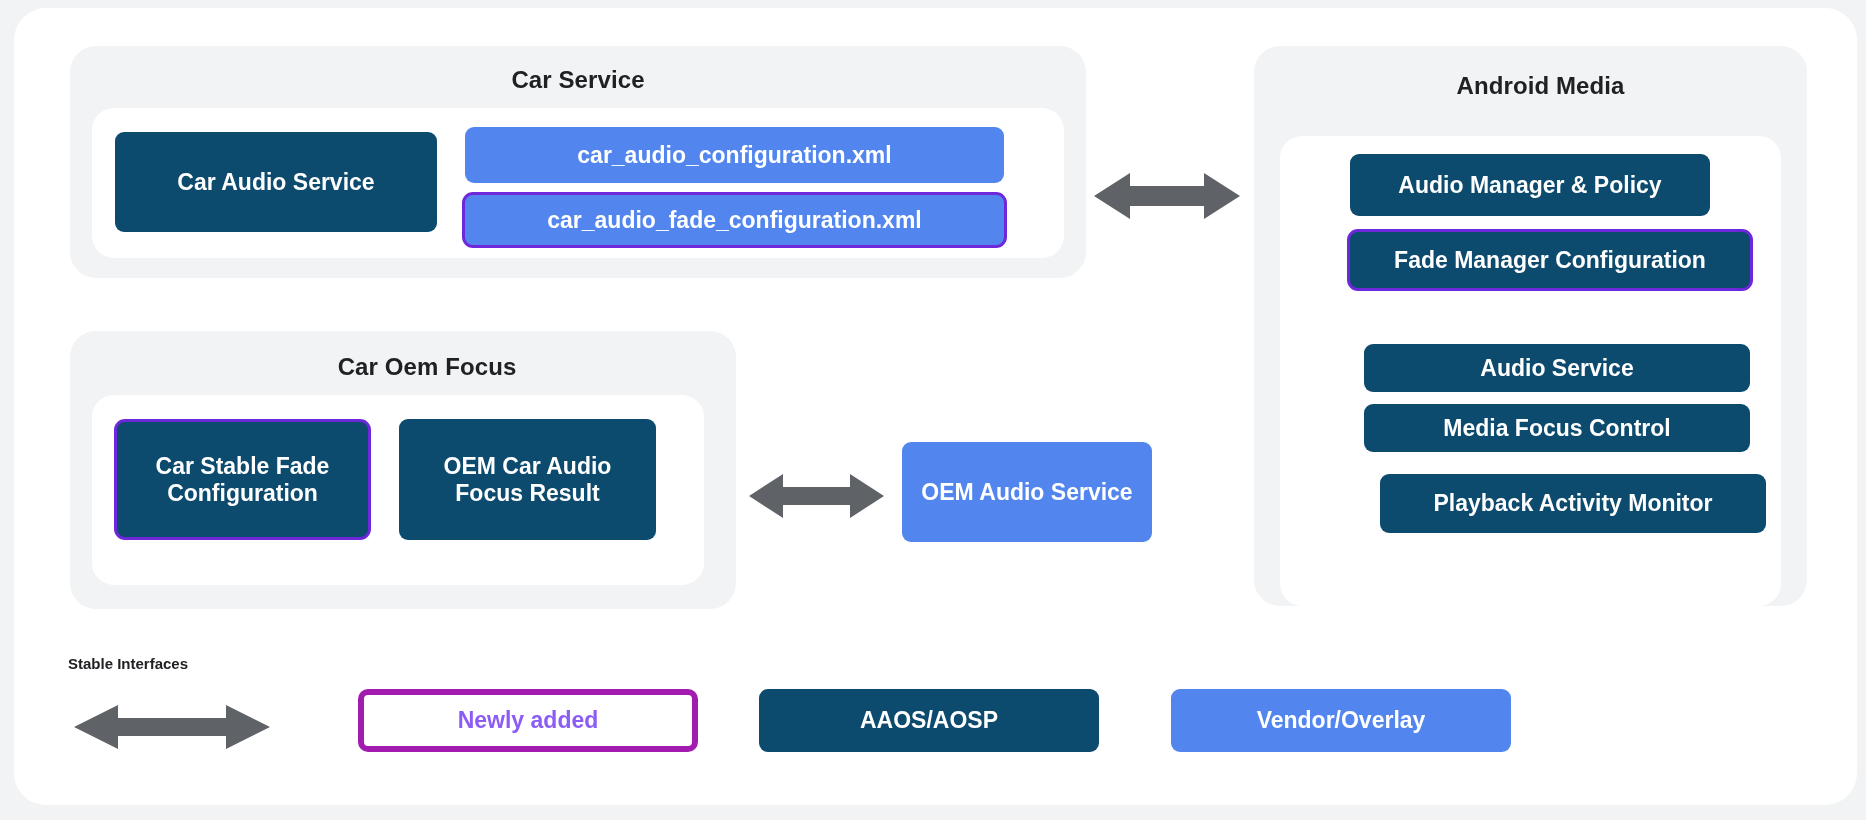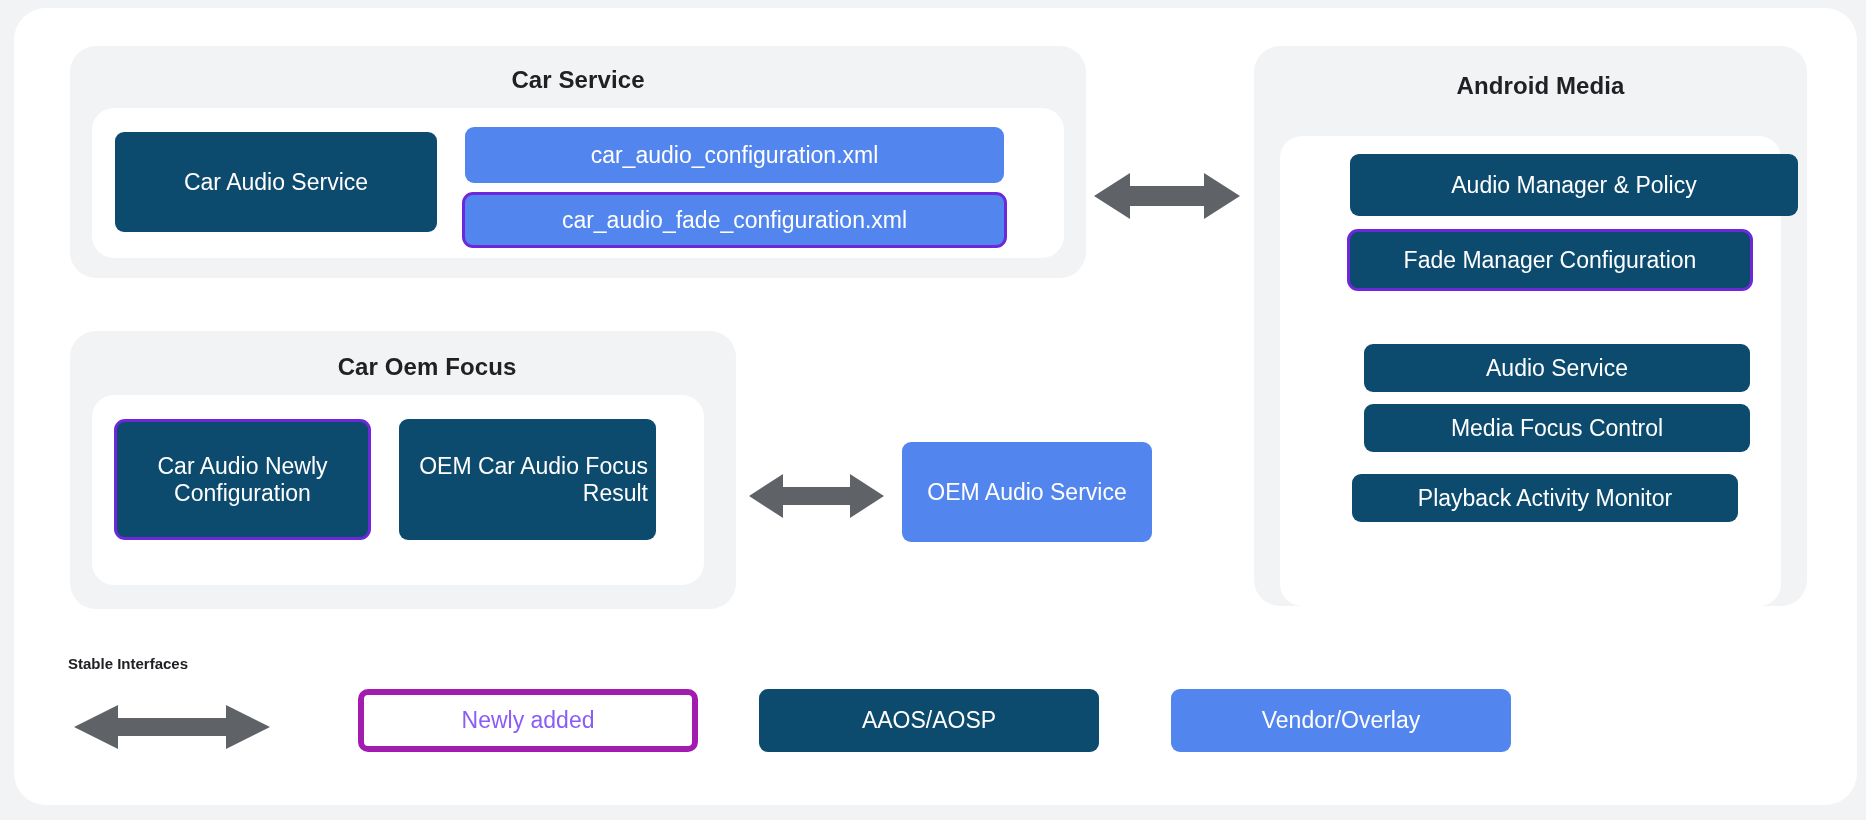--- a/index.html
+++ b/index.html
@@ -59,21 +59,21 @@
   
   .node {
     position: absolute;
     box-sizing: border-box;
     display: flex;
     align-items: center;
     justify-content: center;
     text-align: center;
     border-radius: 9px;
     font-size: 23px;
-    font-weight: normal;
+    font-weight: bold;
     color: #ffffff;
     line-height: 1.16;
     padding: 12px 8px;
   }
   .node.green  { background: #0c4a6e; }
   .node.blue   { background: #5286ee; }
   .node.outlined {
     border: 3px solid #6d28d9;
     border-radius: 11px;
   }
@@ -128,52 +128,52 @@
     <div class="arrow" style="left:1080px; top:163px;">
       <svg width="146" height="50" viewBox="0 0 146 50" aria-hidden="true">
         <polygon points="0,25 36,2 36,15 110,15 110,2 146,25 110,48 110,35 36,35 36,48" fill="#5f6368"></polygon>
       </svg>
     </div>
 
     <div class="group" style="left:1240px; top:38px; width:553px; height:560px;">
       <div class="group-title" style="top:26px;padding-left:20px;">Android Media</div>
       <div class="inner" style="left:26px; top:90px; width:501px; height:470px;">
 
-        <div class="node green" style="left:70px; top:18px; width:448px; height:62px;justify-content:center;">
+        <div class="node green" style="left:70px; top:18px; width:360px; height:62px;justify-content:center;">
           <span>Audio Manager &amp; Policy</span>
         </div>
 
         <div class="node green outlined" style="left:67px; top:93px; width:406px; height:62px;text-align:center;">
           <span>Fade Manager Configuration</span>
         </div>
 
         <div class="node green" style="left:84px; top:208px; width:386px; height:48px;">
           <span>Audio Service</span>
         </div>
 
         <div class="node green" style="left:84px; top:268px; width:386px; height:48px;">
           <span>Media Focus Control</span>
         </div>
 
-        <div class="node green" style="left:72px; top:338px; width:386px; height:48px;">
+        <div class="node green" style="left:100px; top:338px; width:386px; height:59px;">
           <span>Playback Activity Monitor</span>
         </div>
 
       </div>
     </div>
 
     <div class="group" style="left:56px; top:323px; width:666px; height:278px;">
       <div class="group-title" style="top:22px;padding-left:48px;">Car Oem Focus</div>
       <div class="inner" style="left:22px; top:64px; width:612px; height:190px;">
 
         <div class="node green outlined" style="left:22px; top:24px; width:257px; height:121px;">
-          <span>Car Audio Newly Configuration</span>
-        </div>
-
-        <div class="node green" style="left:307px; top:24px; width:257px; height:121px;text-align:right;">
+          <span>Car Stable Fade Configuration</span>
+        </div>
+
+        <div class="node green" style="left:307px; top:24px; width:257px; height:121px;">
           <span>OEM Car Audio Focus Result</span>
         </div>
 
       </div>
     </div>
 
     <div class="arrow" style="left:735px; top:464px;">
       <svg width="135" height="48" viewBox="0 0 135 48" aria-hidden="true">
         <polygon points="0,24 34,2 34,15 101,15 101,2 135,24 101,46 101,33 34,33 34,46" fill="#5f6368"></polygon>
       </svg>

